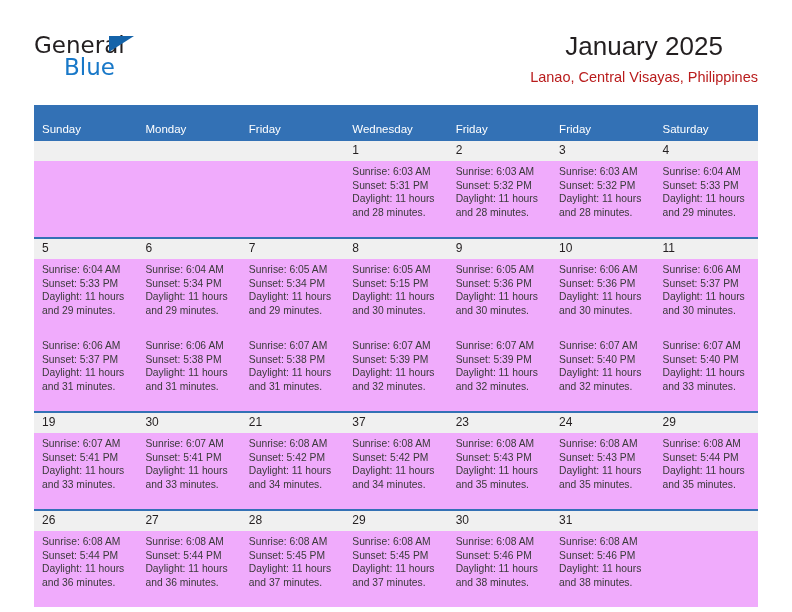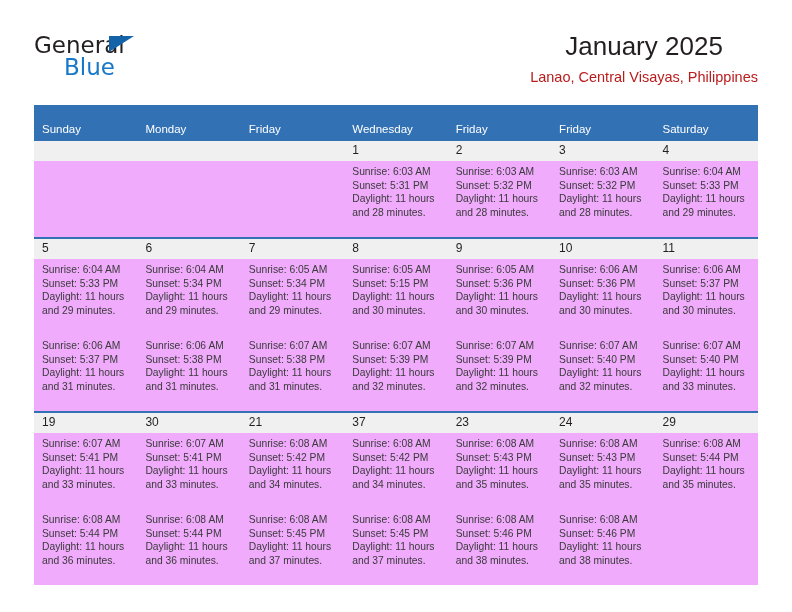--- a/index.html
+++ b/index.html
@@ -372,20 +372,29 @@
           <span class="info-line">and 35 minutes.</span>
         </td>
         <td>
           <span class="info-line">Sunrise: 6:08 AM</span>
           <span class="info-line">Sunset: 5:44 PM</span>
           <span class="info-line">Daylight: 11 hours</span>
           <span class="info-line">and 35 minutes.</span>
         </td>
       </tr>
 
+      <tr class="daynum-row">
+        <td>26</td>
+        <td>27</td>
+        <td>28</td>
+        <td>29</td>
+        <td>30</td>
+        <td>31</td>
+        <td></td>
+      </tr>
       <tr class="info-row">
         <td>
           <span class="info-line">Sunrise: 6:08 AM</span>
           <span class="info-line">Sunset: 5:44 PM</span>
           <span class="info-line">Daylight: 11 hours</span>
           <span class="info-line">and 36 minutes.</span>
         </td>
         <td>
           <span class="info-line">Sunrise: 6:08 AM</span>
           <span class="info-line">Sunset: 5:44 PM</span>

